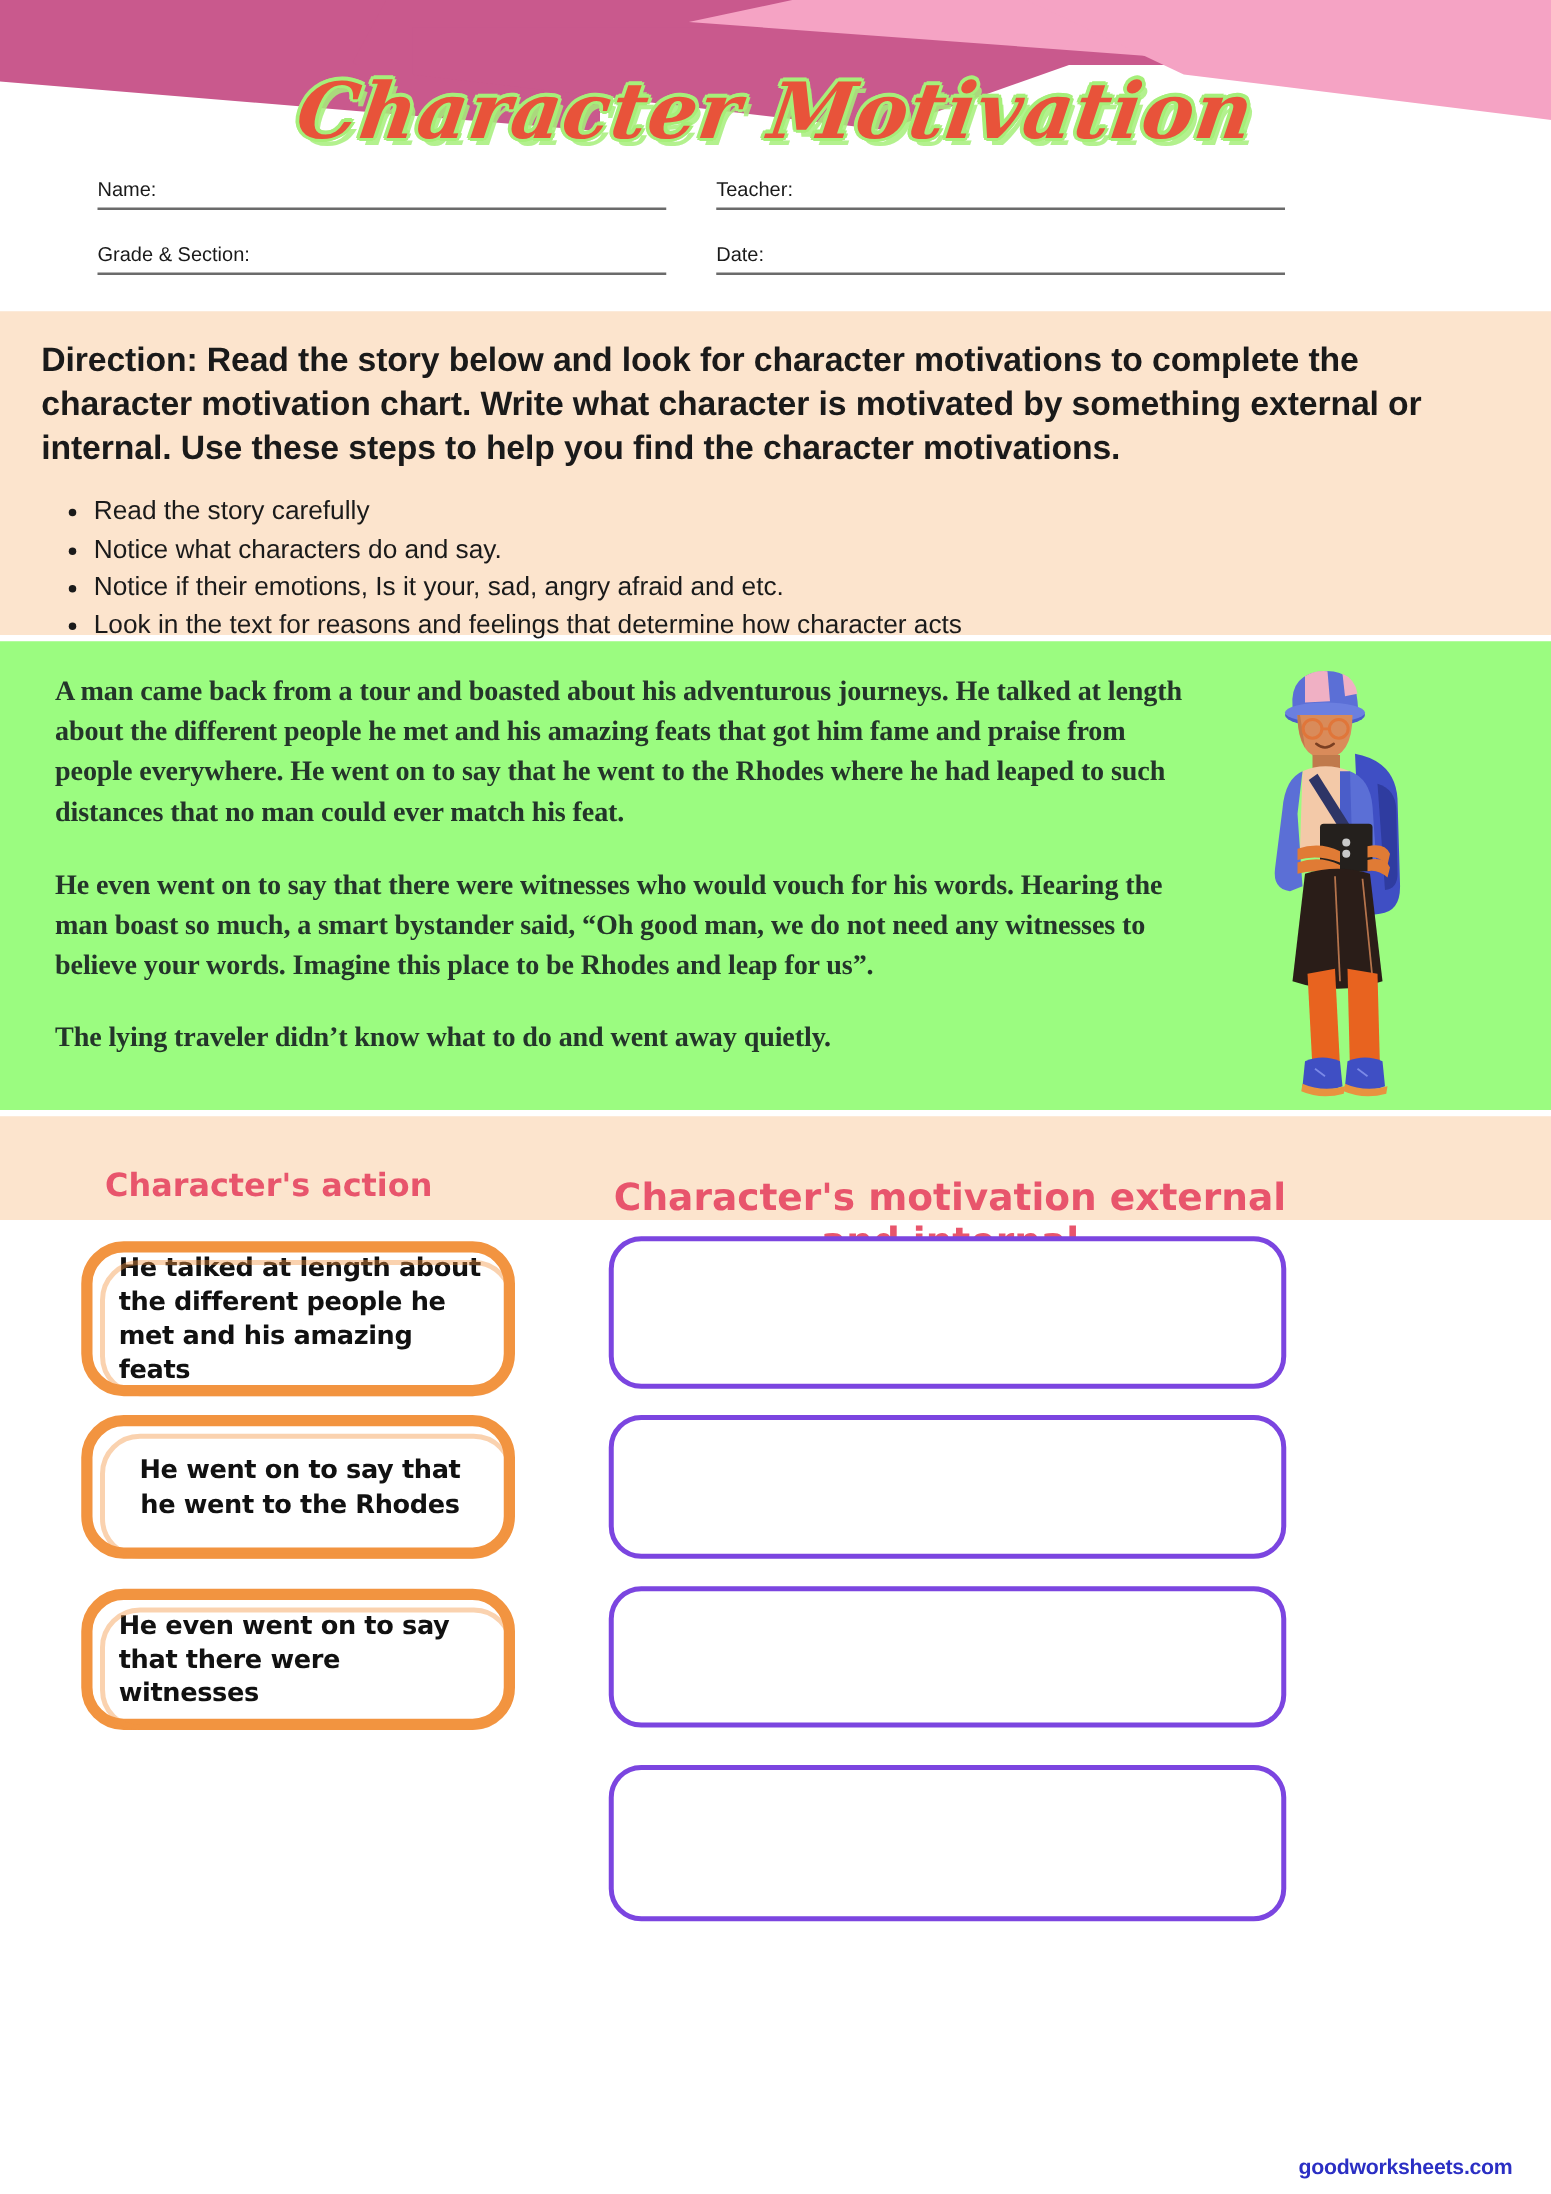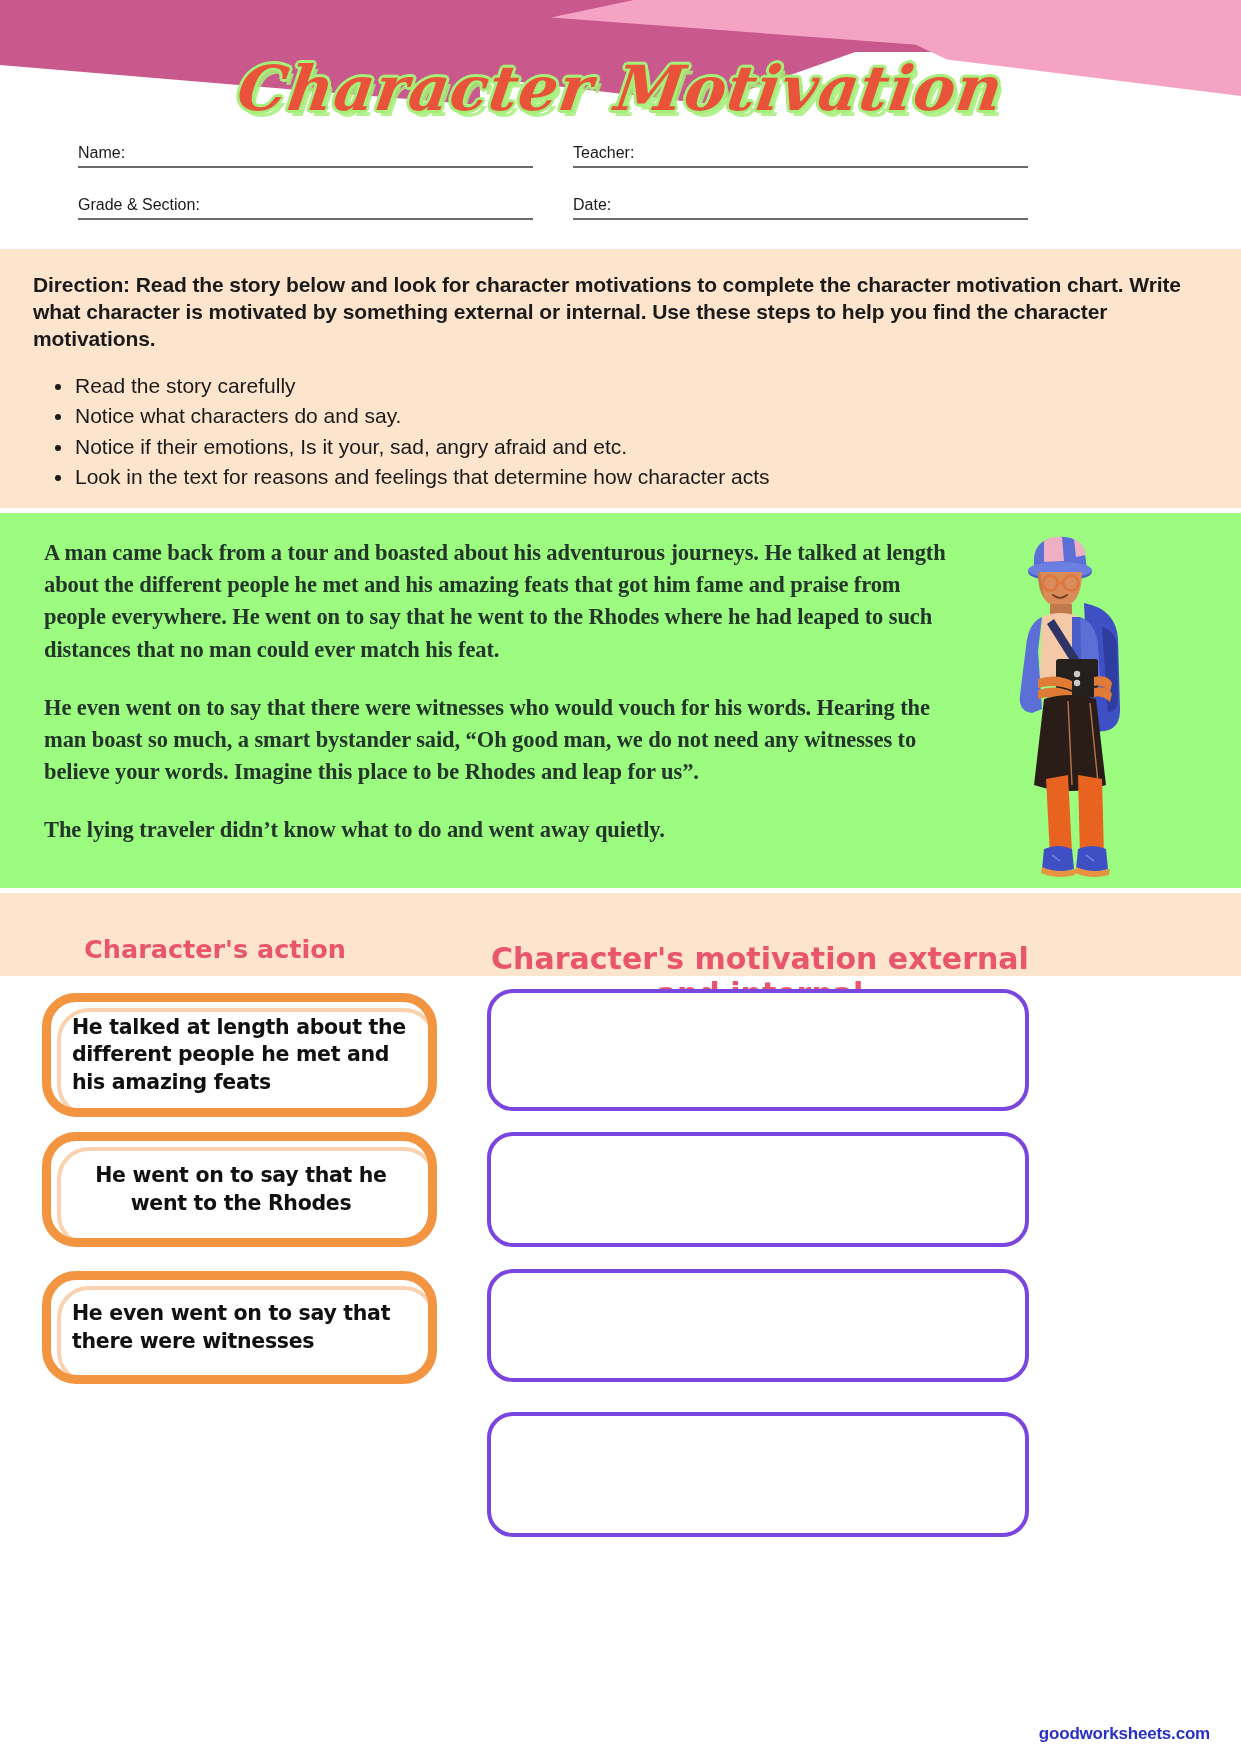--- a/index.html
+++ b/index.html
@@ -118,21 +118,21 @@
   
   .directions {
     position: absolute;
     top: 249px; left: 0;
     width: 1241px;
     height: 259px;
     background: #fce4cd;
     padding: 22px 30px 0 33px;
   }
   .direction-text {
-    font-size: 21px;
+    font-size: 27px;
     font-weight: 700;
     line-height: 1.29;
     color: #1a1a1a;
     font-family: "Liberation Sans", sans-serif;
     letter-spacing: -0.1px;
   }
   .steps {
     margin-top: 19px;
     list-style: none;
   }
@@ -223,22 +223,22 @@
     width: 1241px;
   }
   .r0 { top: 0;   height: 140px; }
   .r1 { top: 141px; height: 138px; }
   .r2 { top: 280px; height: 140px; }
   .r3 { top: 421px; height: 148px; }
 
   
   .action-box {
     position: absolute;
-    left: 42px;
-    width: 395px;
+    left: 65px;
+    width: 347px;
     height: 120px;
     border: 9px solid #f29440;
     border-radius: 34px;
     background: #ffffff;
     display: flex;
     align-items: center;
     padding: 0 18px 0 21px;
   }
   .action-box::after {
     content: "";

